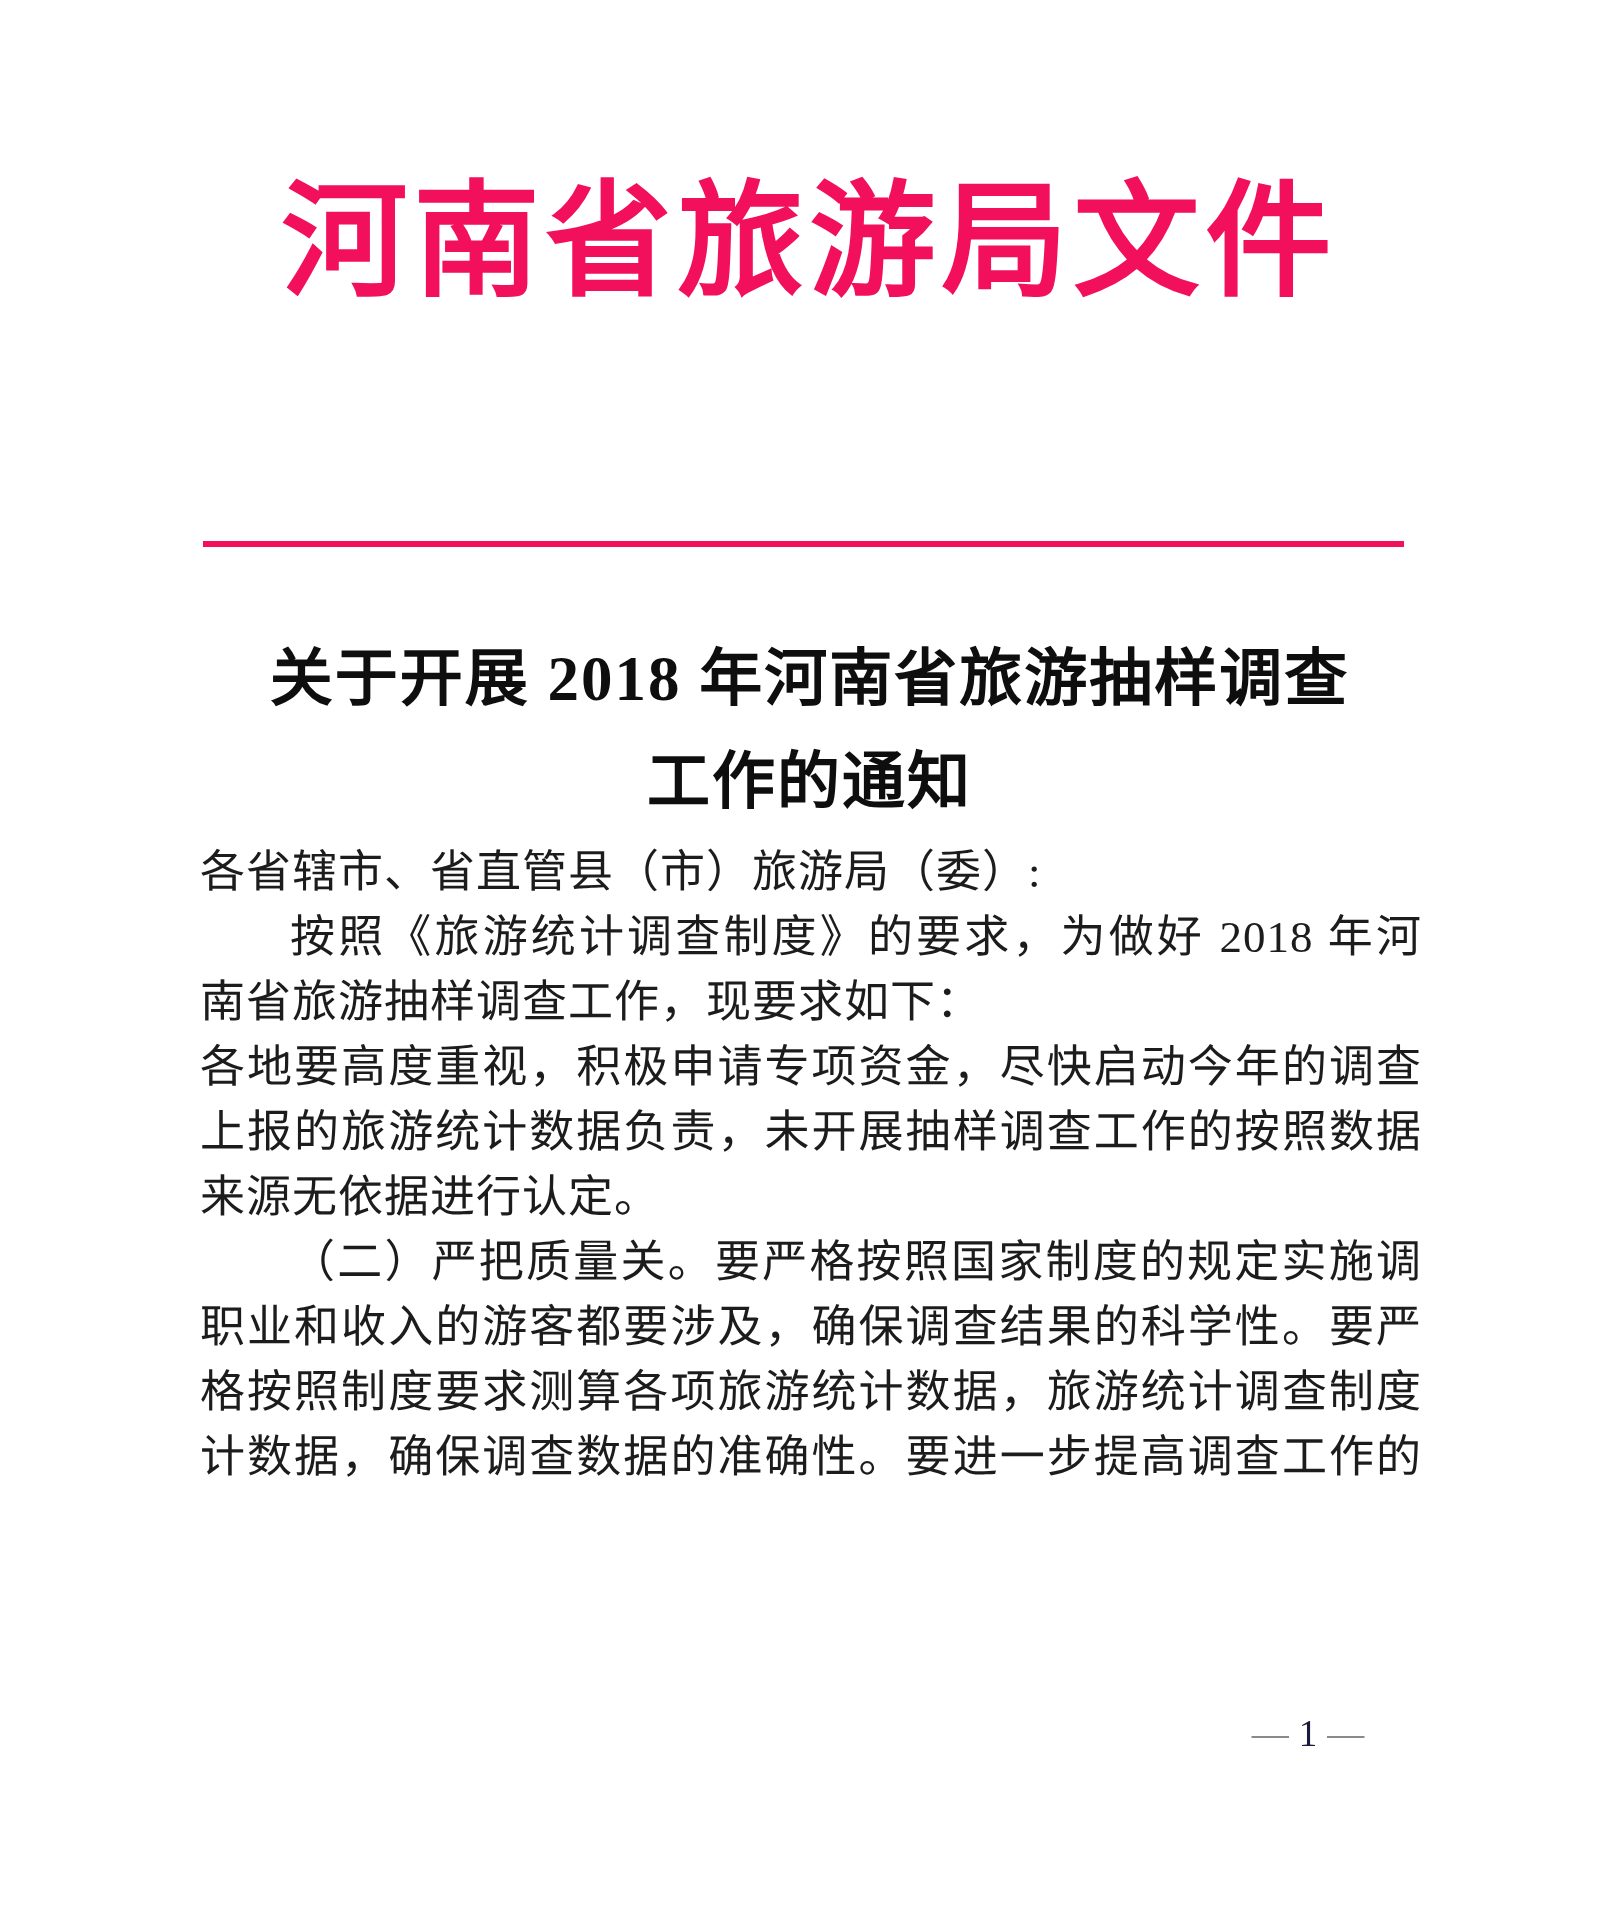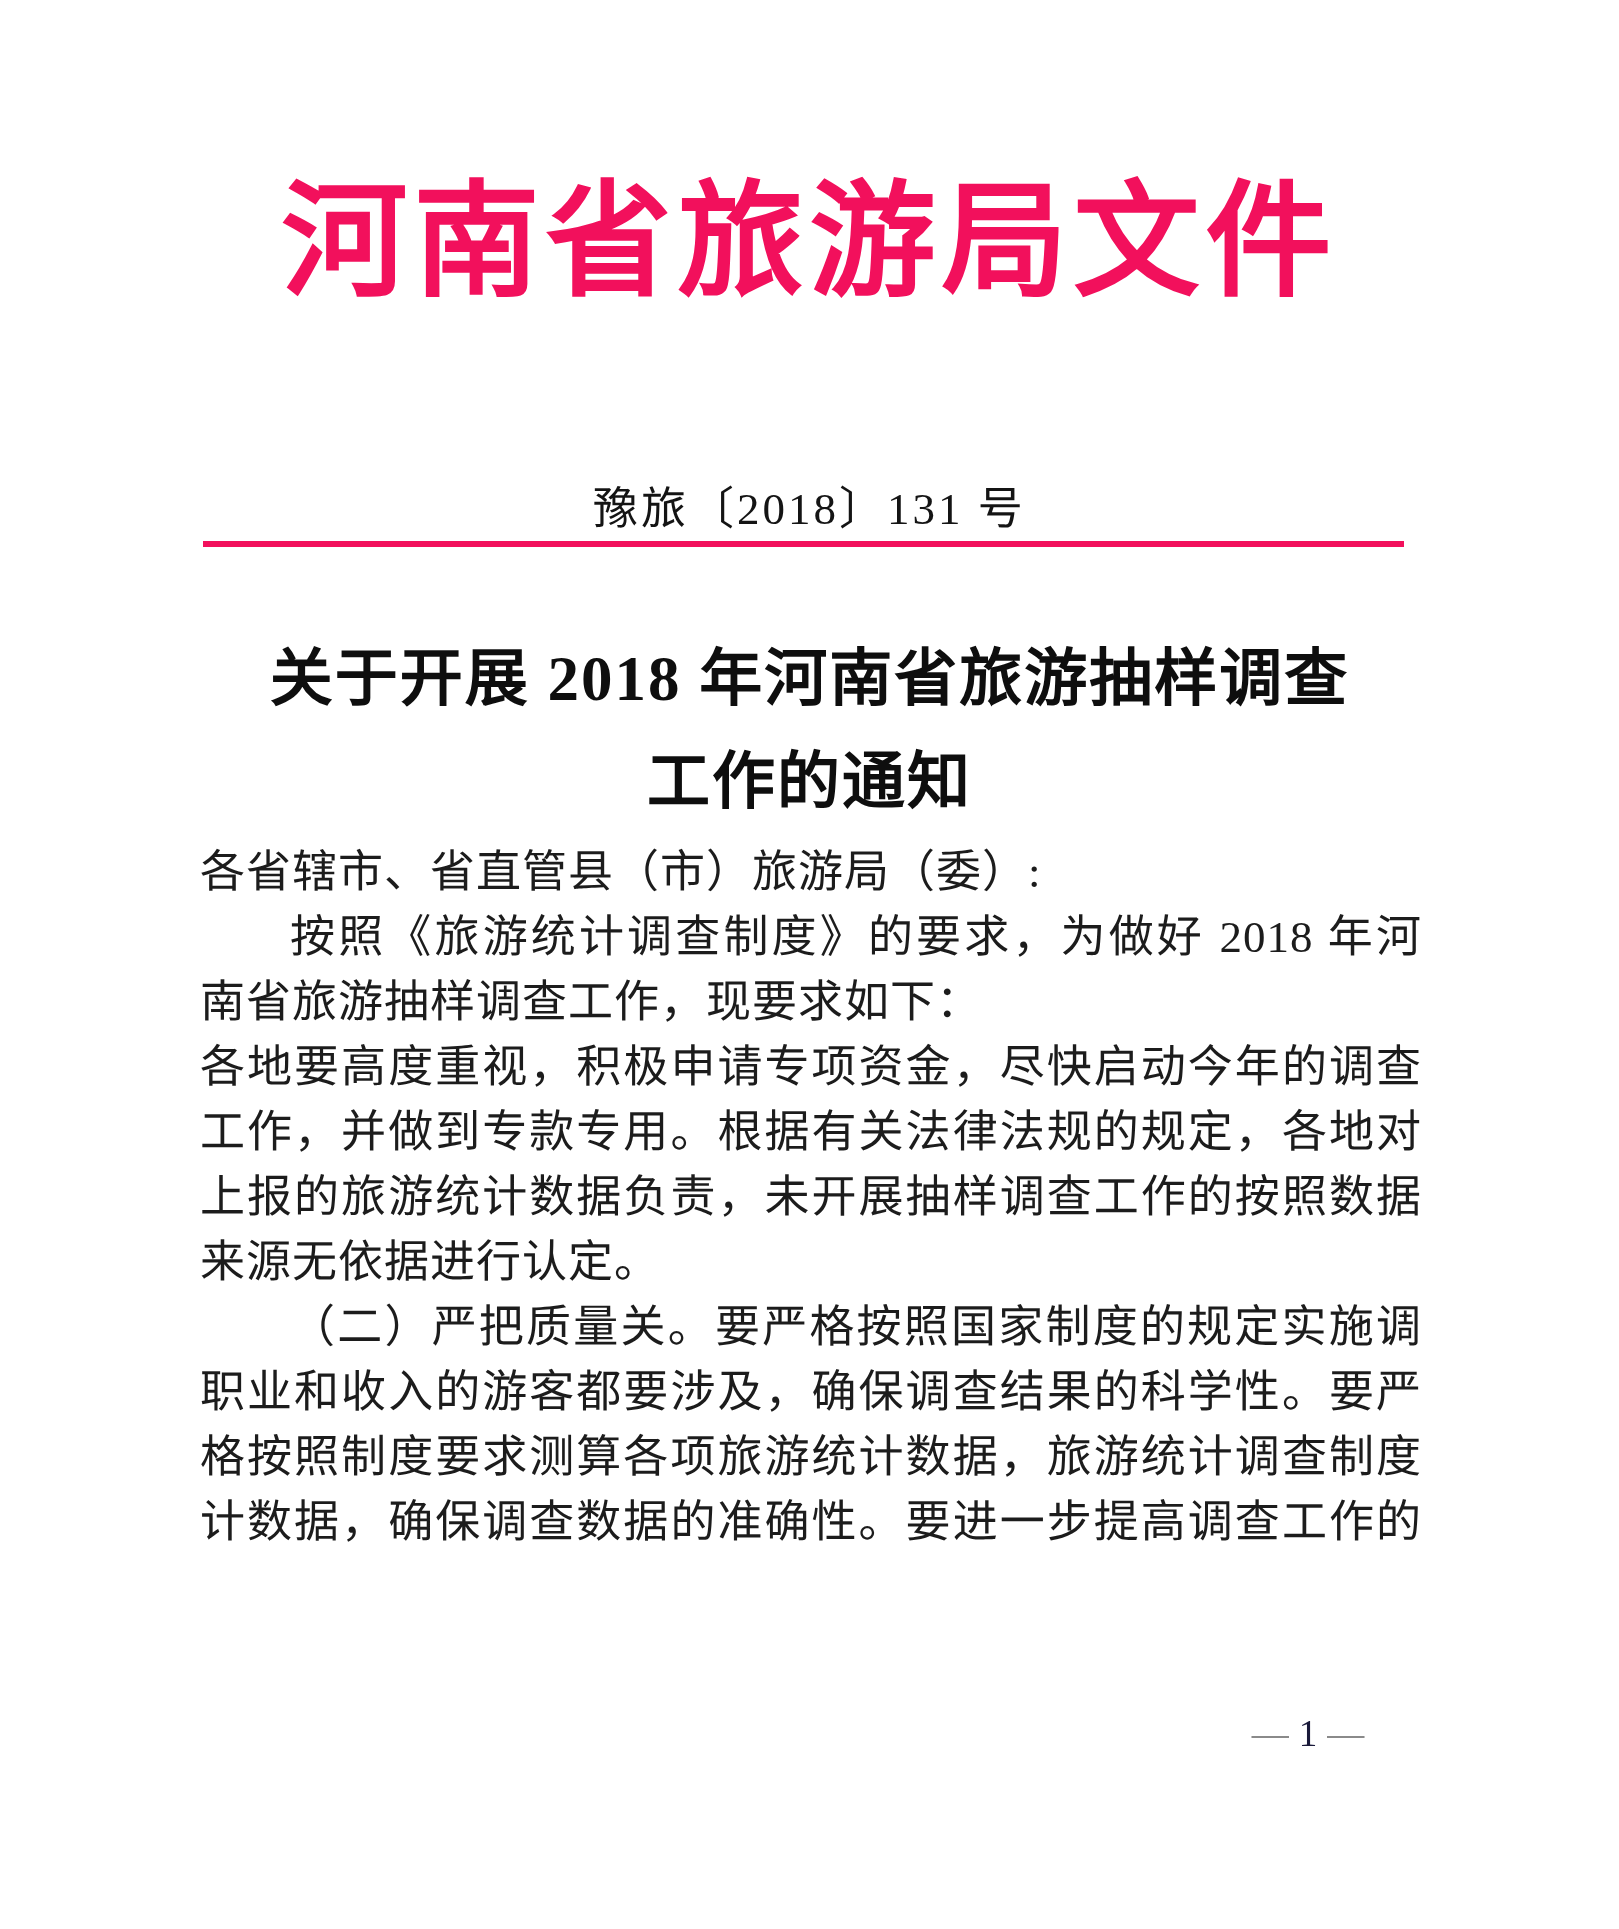--- a/index.html
+++ b/index.html
@@ -114,35 +114,33 @@
     color: #1a1a3a;
   }
 </style>
 </head>
 <body>
 
 <div class="page">
 
   <div class="masthead">河南省旅游局文件</div>
 
-  <div class="doc-number">豫旅〔2018〕131 号</div>
 
   <div class="red-rule"></div>
 
   <div class="doc-title">
     <div>关于开展 2018 年河南省旅游抽样调查</div>
     <div>工作的通知</div>
   </div>
 
   <div class="body-text">
     <div class="body-line">各省辖市、省直管县（市）旅游局（委）:</div>
     <div class="body-line indent full">按照《旅游统计调查制度》的要求，为做好 2018 年河</div>
     <div class="body-line">南省旅游抽样调查工作，现要求如下：</div>
     <div class="body-line full">各地要高度重视，积极申请专项资金，尽快启动今年的调查</div>
-    <div class="body-line full">工作，并做到专款专用。根据有关法律法规的规定，各地对</div>
     <div class="body-line full">上报的旅游统计数据负责，未开展抽样调查工作的按照数据</div>
     <div class="body-line">来源无依据进行认定。</div>
     <div class="body-line indent full">（二）严把质量关。要严格按照国家制度的规定实施调</div>
     <div class="body-line full">职业和收入的游客都要涉及，确保调查结果的科学性。要严</div>
     <div class="body-line full">格按照制度要求测算各项旅游统计数据，旅游统计调查制度</div>
     <div class="body-line full">计数据，确保调查数据的准确性。要进一步提高调查工作的</div>
   </div>
 
   <div class="page-number">
     <span class="dash">—</span><span class="num">1</span><span class="dash">—</span>

